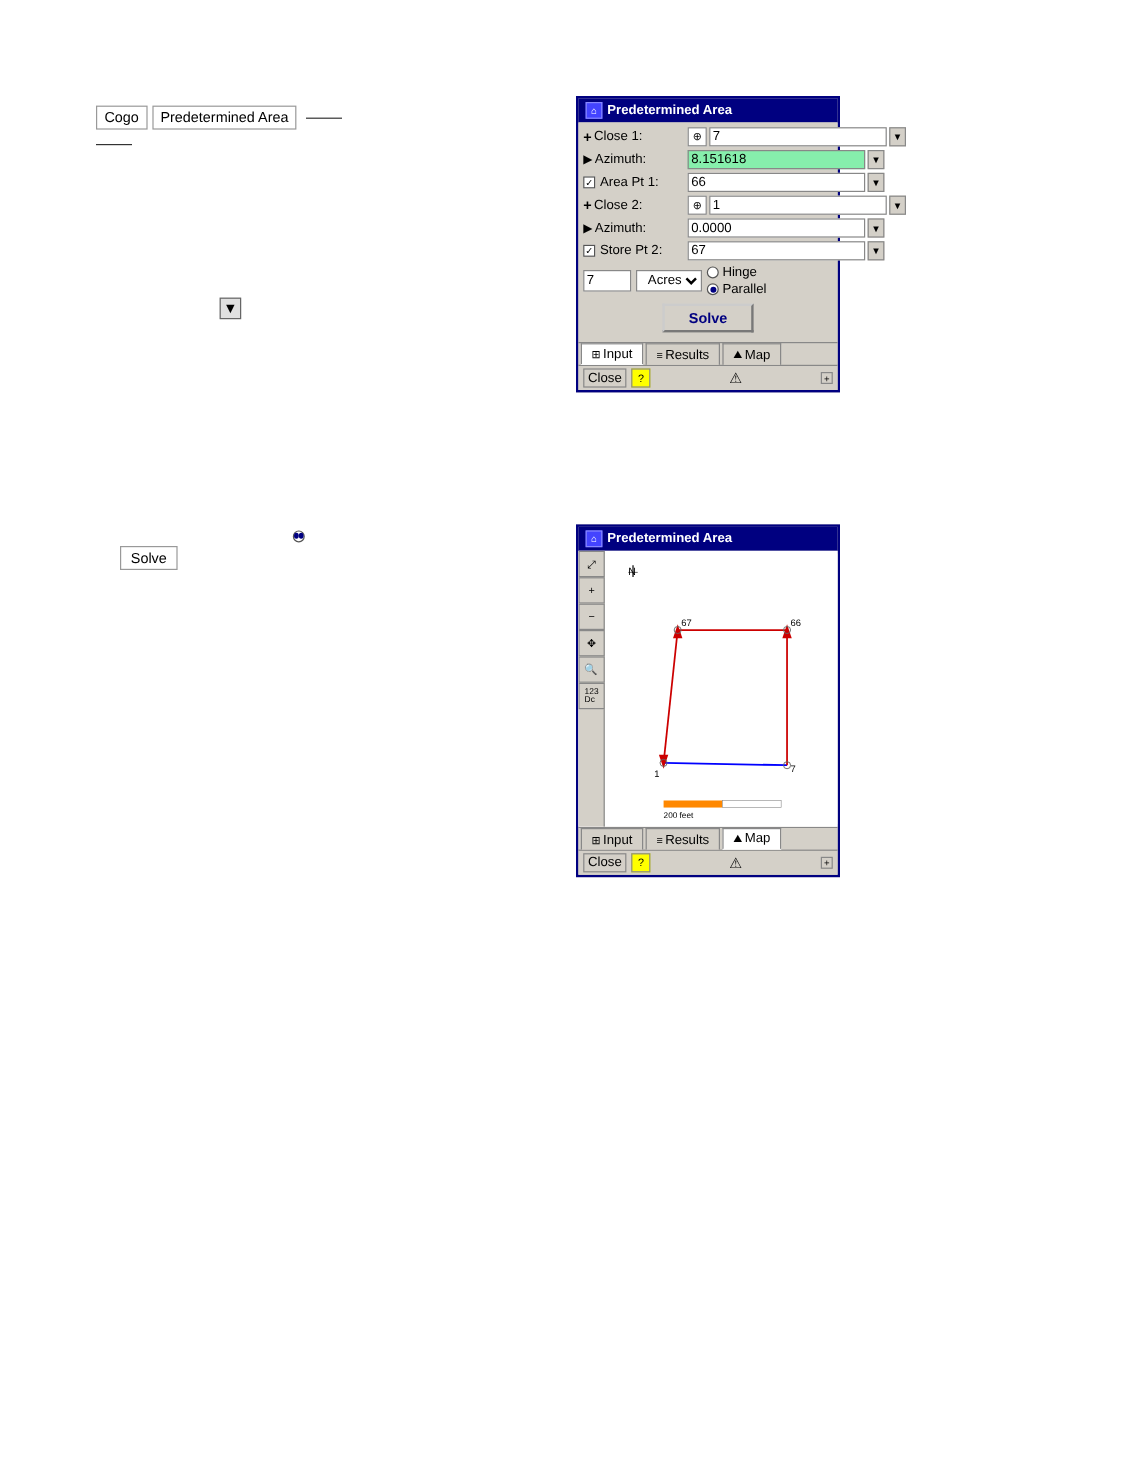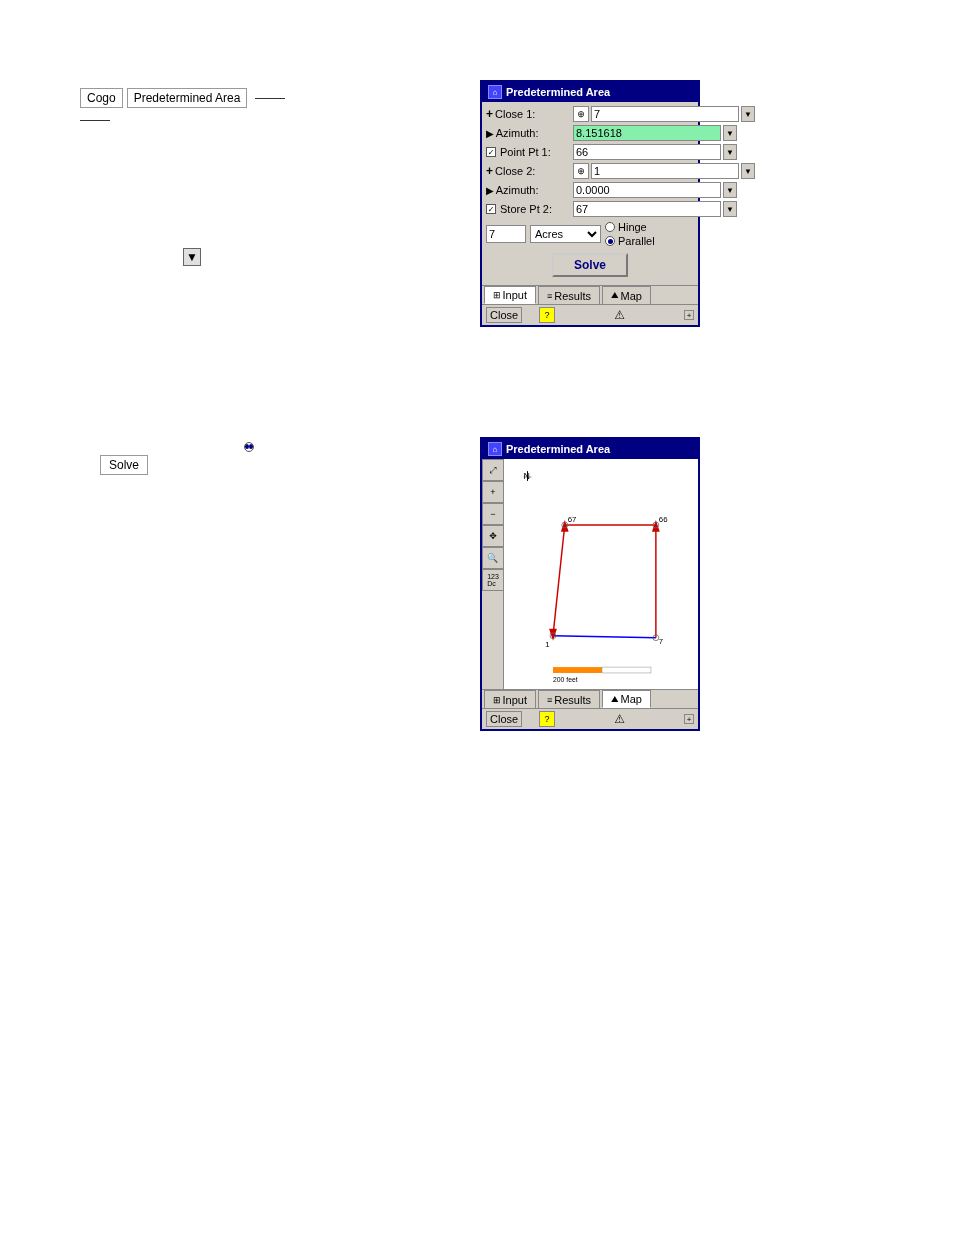--- a/index.html
+++ b/index.html
@@ -190,25 +190,26 @@
     }
     .area-input {
       width: 40px;
       height: 18px;
       border: 1px solid #888;
       background: #fff;
       font-size: 11px;
       padding: 0 2px;
     }
     .area-select {
-      width: 71px;
+      width: 55px;
       height: 18px;
       border: 1px solid #888;
       background: #fff;
       font-size: 11px;
+      text-align: right;
     }
     .radio-group {
       display: flex;
       flex-direction: column;
       gap: 2px;
     }
     .radio-row {
       display: flex;
       align-items: center;
       gap: 3px;
@@ -264,21 +265,21 @@
     .tab-btn.active {
       background: #fff;
       border-bottom: 1px solid #fff;
     }
     .dialog-footer {
       display: flex;
       align-items: center;
       padding: 2px 4px;
       border-top: 1px solid #888;
       background: #d4d0c8;
-      gap: 17px;
+      gap: 4px;
     }
     .close-btn {
       font-size: 11px;
       cursor: pointer;
       padding: 1px 3px;
       border: 1px solid #888;
       background: #d4d0c8;
     }
     .footer-icon {
       width: 16px;
@@ -406,21 +407,21 @@
         <span class="arrow-right">▶</span>
         <span>Azimuth:</span>
       </div>
       <input class="form-input-blue" value="8.151618" style="">
       <div class="dropdown-btn">▼</div>
     </div>
 
     <div class="form-row">
       <div class="form-label-indent">
         <div class="checkbox-square">✓</div>
-        <span style="margin-left:2px;">Point Pt 1:</span>
+        <span style="margin-left:2px;">Area Pt 1:</span>
       </div>
       <input class="form-input" value="66" style="">
       <div class="dropdown-btn">▼</div>
     </div>
 
     <div class="form-row">
       <div class="form-label-indent">
         <span class="plus-icon">+</span>
         <span>Close 2:</span>
       </div>

